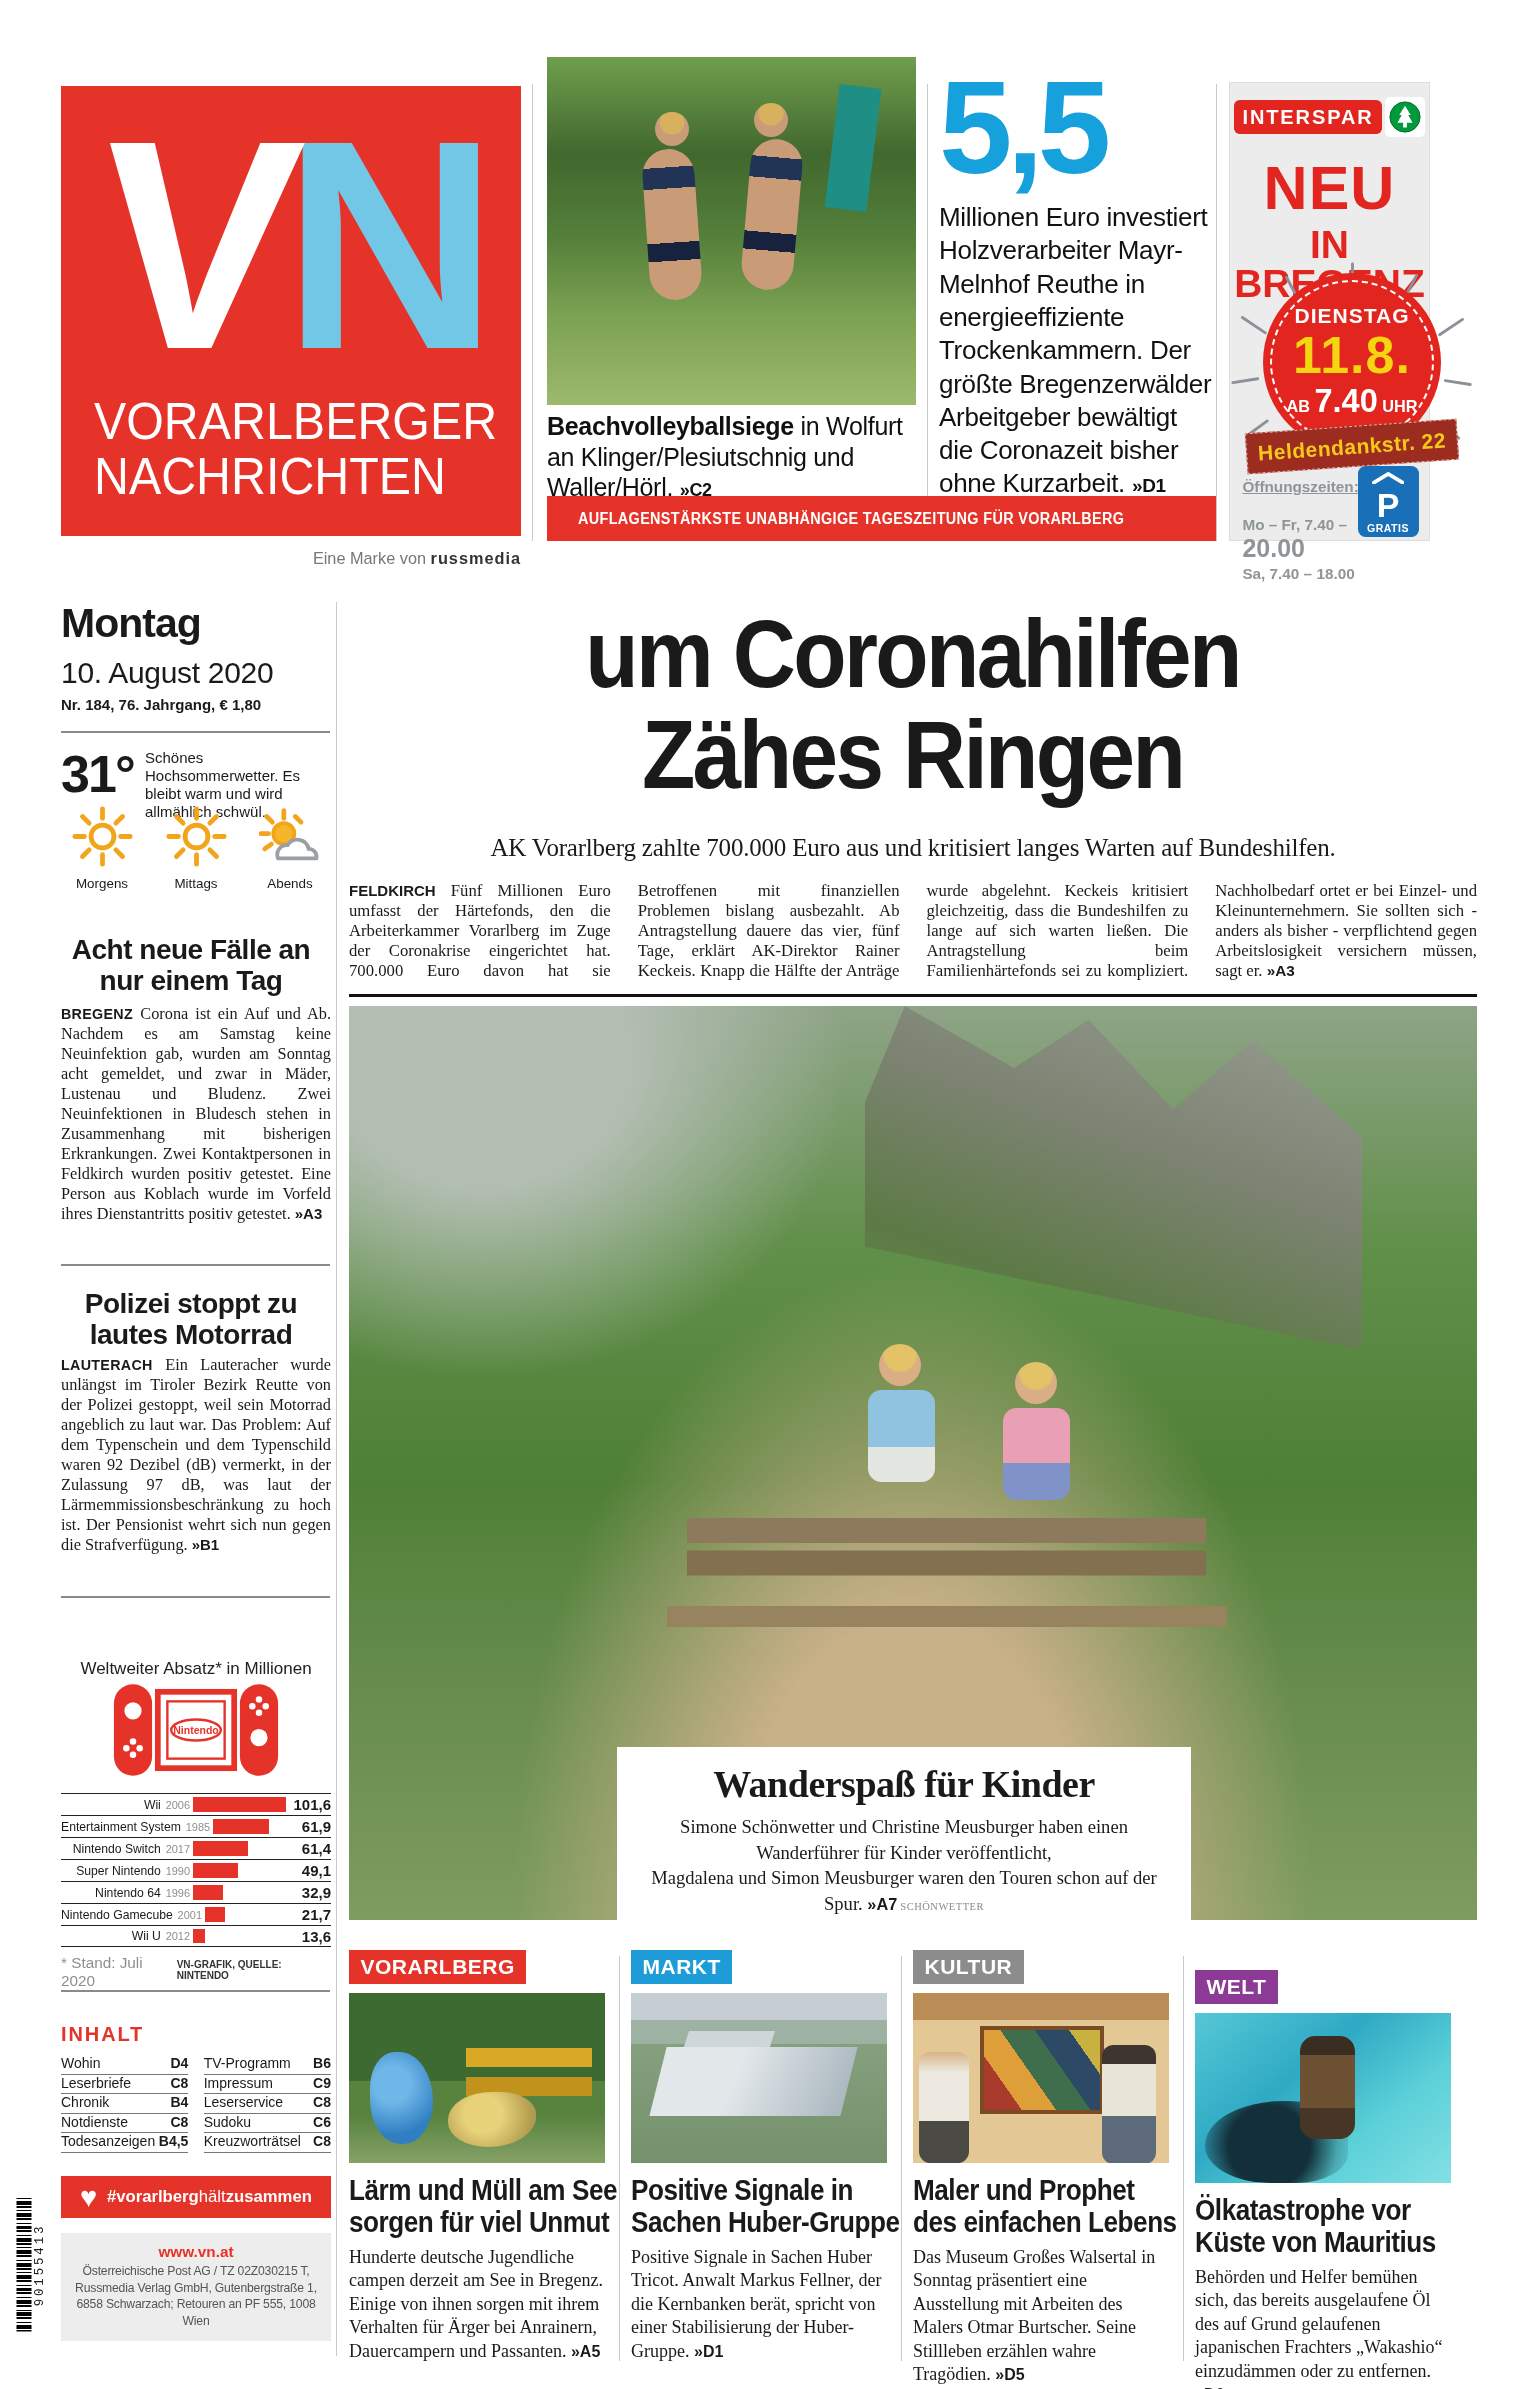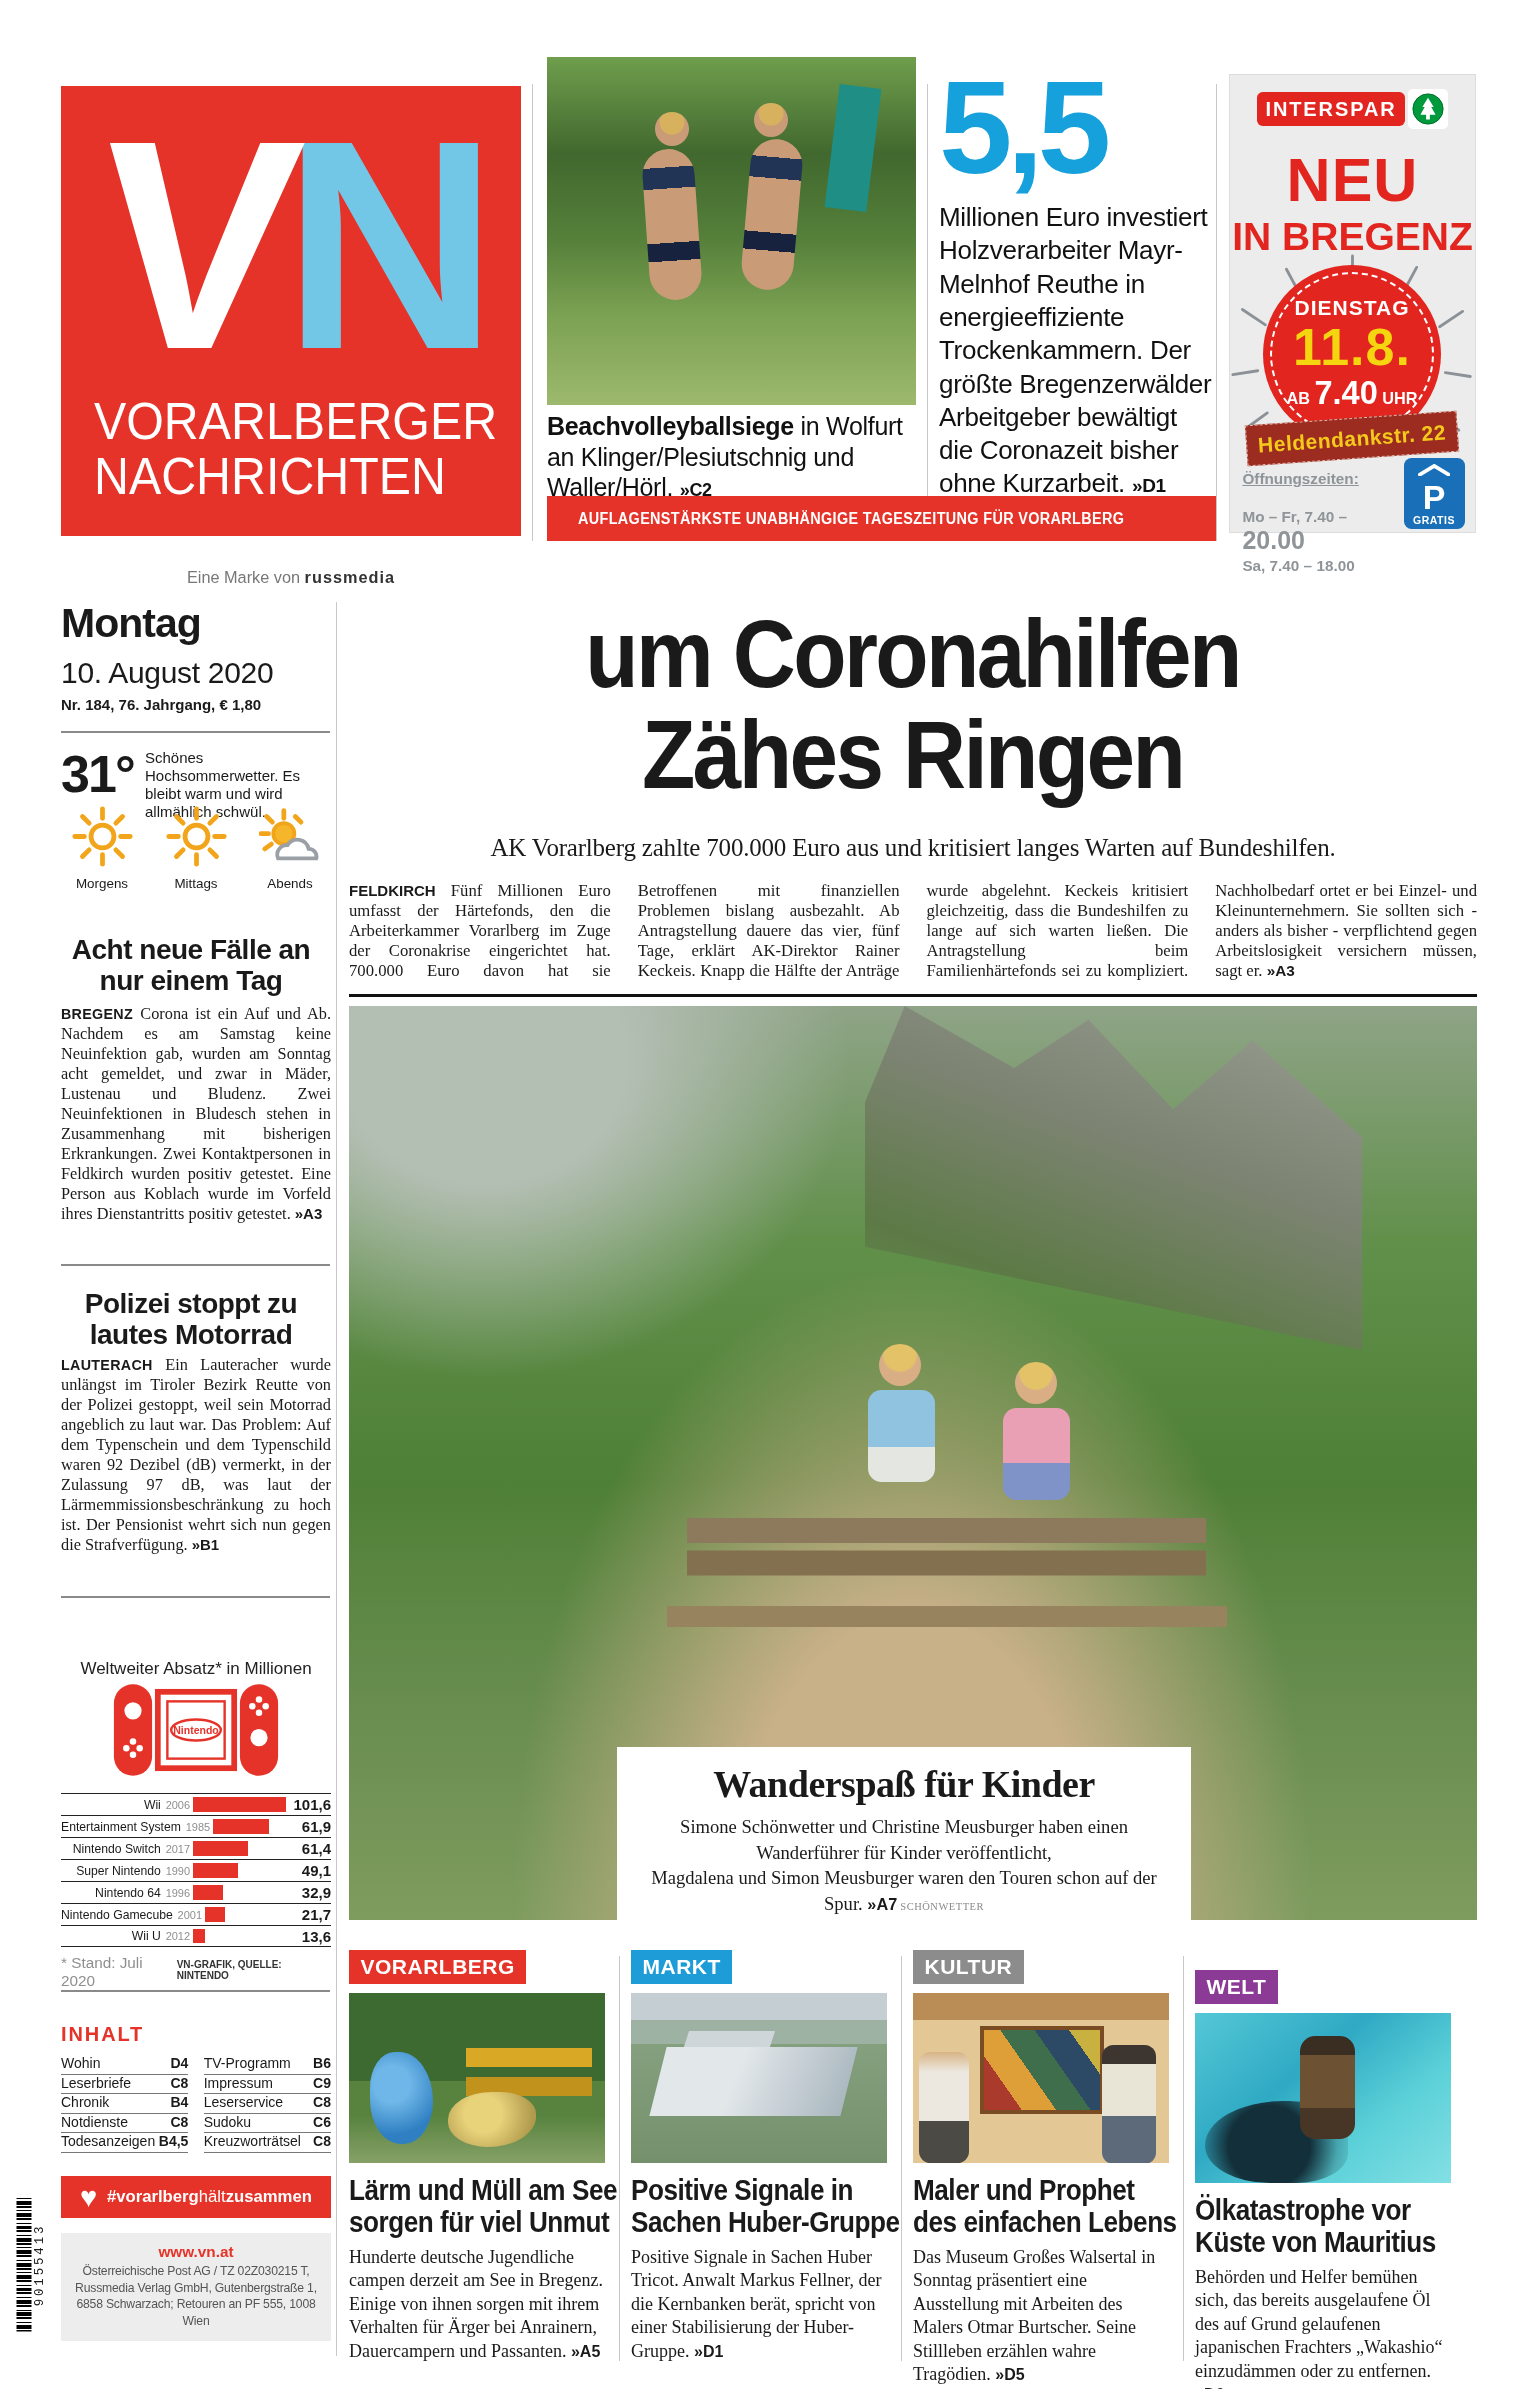--- a/index.html
+++ b/index.html
@@ -10,40 +10,40 @@
 .vline{position:absolute;width:1px;background:#c9c9c9}
 .hline{position:absolute;height:1.9px;background:#8a8a8a}
 .sxl{display:inline-block;transform:scaleX(.9);transform-origin:left center;white-space:nowrap}
 .sxc{display:inline-block;transform:scaleX(.9);transform-origin:center;white-space:nowrap}
 
 .logo-box{left:61px;top:86px;width:460px;height:450px;background:#e63329}
 .vn-letters{display:flex;justify-content:center;padding-top:9.6px;font-weight:700;font-size:298px;line-height:1;letter-spacing:-15.3px}
 .vn-letters .v{color:#fff;transform:skewX(-5deg)}
 .vn-letters .n{color:#72c7e7}
 .vn-names{position:absolute;left:32.5px;bottom:32.5px;color:#fff;font-size:52px;line-height:1.05;transform:scaleX(.93);transform-origin:left}
-.brand-note{left:61px;top:568px;width:460px;text-align:center;font-size:16.3px;color:#777}
+.brand-note{left:61px;top:549px;width:460px;text-align:right;font-size:16.3px;color:#777}
 .brand-note b{color:#333;letter-spacing:1px}
 
 .vb-photo{left:547px;top:57px;width:369px;height:348px;overflow:hidden;background:linear-gradient(180deg,#6f9e4d 0%,#41682e 28%,#55803a 52%,#7ba152 74%,#9db96e 100%)}
 .vb-photo .flag{position:absolute;right:42px;top:29px;width:42px;height:124px;background:#1f8f86;transform:rotate(7deg)}
 .vb-photo .player{position:absolute;width:52px;height:151px;border-radius:26px;background:linear-gradient(180deg,#c99c77 0 12%,#223456 12% 26%,#c99c77 26% 62%,#17223e 62% 74%,#c99c77 74% 100%)}
 .vb-photo .p1{left:99px;top:92px;transform:rotate(-4deg)}
 .vb-photo .p2{left:199px;top:82px;transform:rotate(5deg)}
 .vb-photo .head{position:absolute;width:34px;height:34px;border-radius:50%;background:radial-gradient(circle at 50% 30%,#d8b15f 0 40%,#c99c77 45%)}
 .vb-photo .h1{left:108px;top:55px}.vb-photo .h2{left:207px;top:46px}
 .vb-caption{left:547px;top:411px;width:375px;font-size:25px;line-height:1.22;letter-spacing:-0.3px;color:#111}
 .vb-caption .ld{font-weight:700}
 .refmark{font-weight:700;font-family:"Liberation Sans",sans-serif}
 .vb-caption .refmark{font-size:18px}
 .invest{left:939px;top:69px;width:273px}
 .invest .num{font-size:132px;font-weight:700;color:#16a0dc;line-height:.9;letter-spacing:-5.7px}
 .invest .txt{margin-top:13.4px;font-size:26px;line-height:1.28;letter-spacing:-0.3px;color:#111}
 .invest .refmark{font-size:19px}
 
-.ad-box{left:1229px;top:74px;width:247px;height:459px;background:#ebeceb;box-shadow:inset 0 0 0 1px #ddd}
+.ad-box{left:1229px;top:82px;width:201px;height:459px;background:#ebeceb;box-shadow:inset 0 0 0 1px #ddd}
 .ad-logo{position:absolute;top:15.3px;left:0;width:100%;display:flex;justify-content:center;align-items:center;gap:2.9px}
 .ad-logo .pill{background:#e2251f;border-radius:5.7px;color:#fff;font-weight:700;font-size:20px;letter-spacing:1.9px;padding:5.7px 8.6px}
 .ad-logo .badge{width:40px;height:40px;background:#fff;border-radius:4.8px;display:flex;align-items:center;justify-content:center}
 .ad-neu{position:absolute;top:76px;width:100%;text-align:center;color:#e2251f;font-weight:700;font-size:61px;line-height:1;letter-spacing:1px}
 .ad-breg{position:absolute;top:143px;width:100%;text-align:center;color:#e2251f;font-weight:700;font-size:39px;line-height:1;letter-spacing:0}
 .rays{position:absolute;top:178px;left:0}
 .burst{position:absolute;left:34px;top:191px;width:178px;height:178px;background:#e2251f;border-radius:50%;display:flex;flex-direction:column;align-items:center;justify-content:center;color:#fff}
 .burst .dash{position:absolute;inset:6.7px;border:2.9px dashed #fff;border-radius:50%}
 .burst .day{font-size:21px;font-weight:700;letter-spacing:1px}
 .burst .date{font-size:52px;font-weight:700;color:#f5d410;line-height:1.05;letter-spacing:1px}

